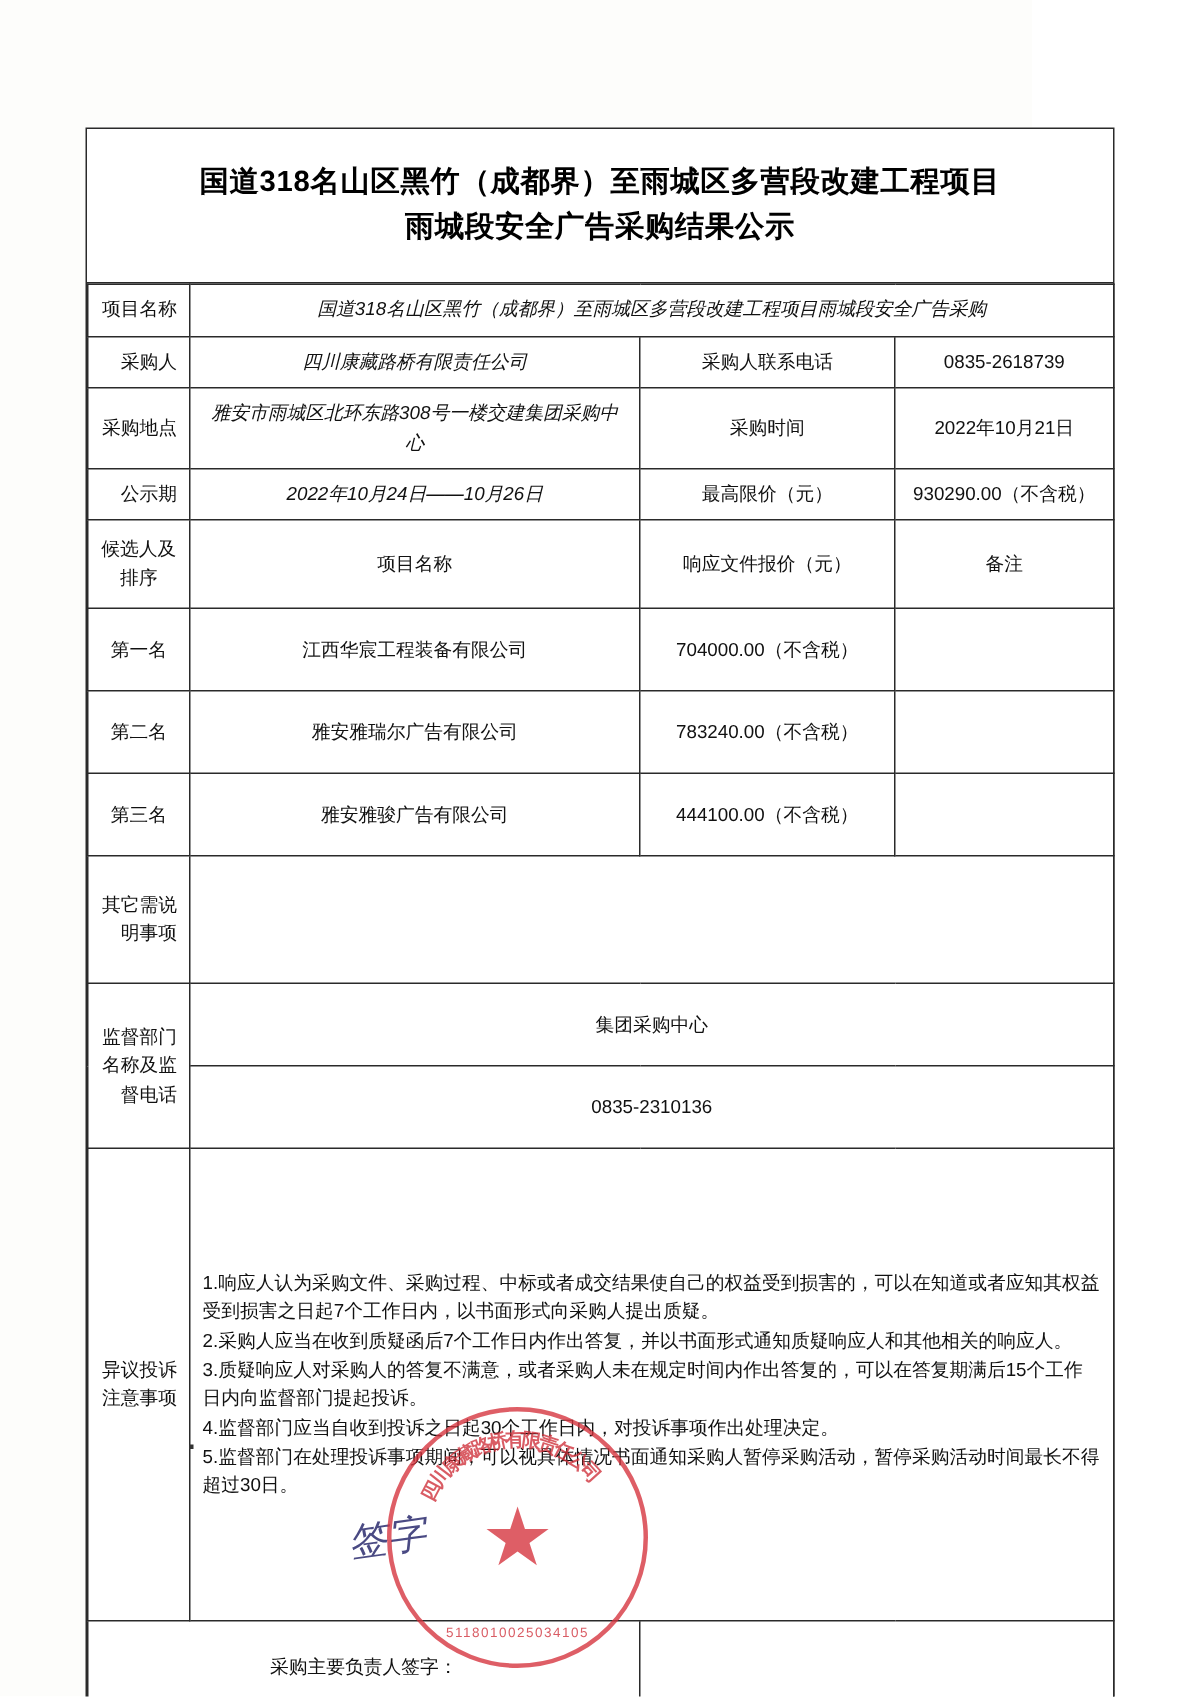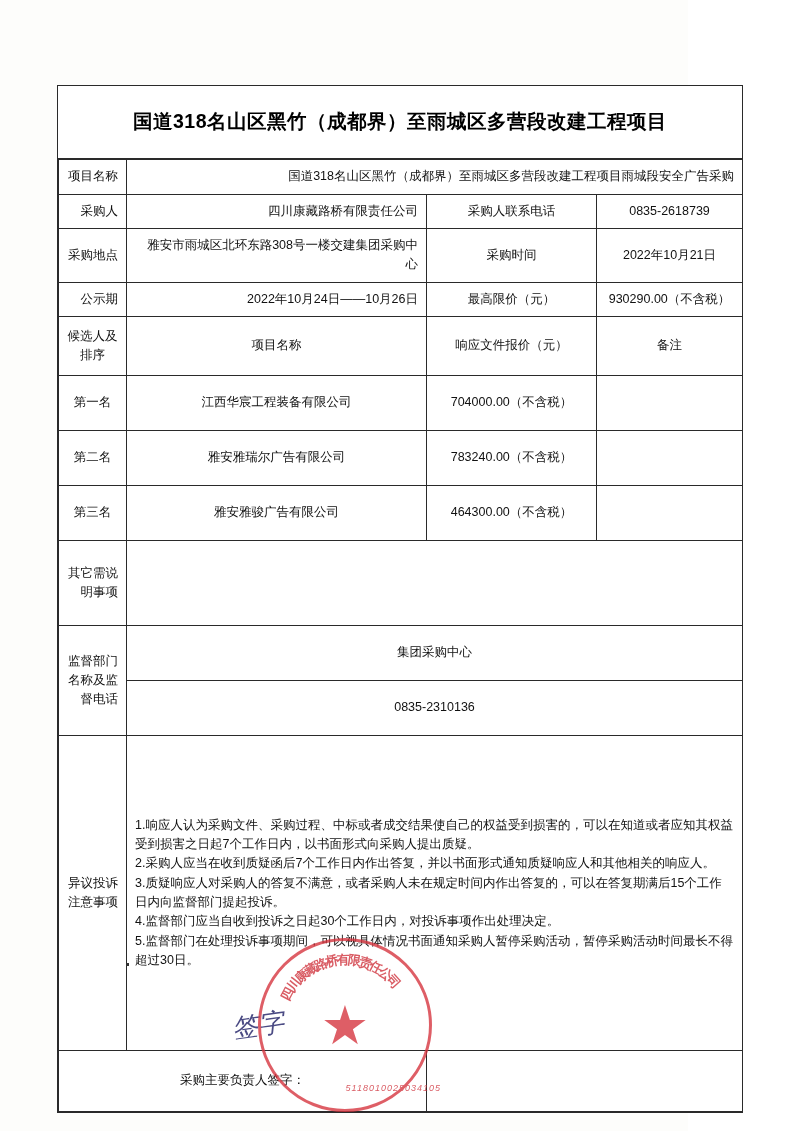--- a/index.html
+++ b/index.html
@@ -55,22 +55,23 @@
     line-height: 1.55;
     vertical-align: middle;
     color: #111;
   }
   td.lbl {
     text-align: right;
     width: 62px;
     padding: 7px 4px;
   }
   td.val {
-    text-align: right;
+    text-align: center;
     padding-left: 10px;
+    font-style: italic;
   }
   td.ctr {
     text-align: center;
   }
   .cand-head td {
     text-align: center;
     height: 44px;
   }
   .cand-row td {
     text-align: center;
@@ -124,27 +125,26 @@
   }
   .stamp-text span {
     position: absolute;
     left: 50%;
     top: 50%;
     transform-origin: 0 0;
   }
   .stamp-bottom {
     position: absolute;
     bottom: 16px;
-    left: 12px;
+    left: 0;
     width: 100%;
-    text-align: right;
+    text-align: center;
     font-size: 9px;
     color: #cf2f39;
     letter-spacing: 1px;
-    font-style: italic;
   }
   .signature {
     position: absolute;
     left: 232px;
     top: 1008px;
     font-family: "Liberation Serif", serif;
     font-size: 26px;
     color: #2b2b6e;
     transform: rotate(-8deg);
     opacity: 0.85;
@@ -161,20 +161,21 @@
 </style>
 </head>
 <body>
 
 <div class="page">
 
   <div class="doc">
 
     <div class="title-cell">
       <div class="title-line">国道318名山区黑竹（成都界）至雨城区多营段改建工程项目</div>
+      <div class="title-line">雨城段安全广告采购结果公示</div>
     </div>
 
     <table class="main">
       <colgroup>
         <col style="width:68px">
         <col style="width:300px">
         <col style="width:170px">
         <col style="width:146px">
       </colgroup>
       <tbody>
@@ -216,21 +217,21 @@
         </tr>
         <tr class="cand-row">
           <td class="lbl">第二名</td>
           <td class="ctr">雅安雅瑞尔广告有限公司</td>
           <td class="ctr">783240.00（不含税）</td>
           <td class="ctr"></td>
         </tr>
         <tr class="cand-row">
           <td class="lbl">第三名</td>
           <td class="ctr">雅安雅骏广告有限公司</td>
-          <td class="ctr">464300.00（不含税）</td>
+          <td class="ctr">444100.00（不含税）</td>
           <td class="ctr"></td>
         </tr>
 
         <tr>
           <td class="lbl" style="height:70px">其它需说明事项</td>
           <td class="val" colspan="3"></td>
         </tr>
 
         <tr>
           <td class="lbl" rowspan="2" style="height:80px">监督部门名称及监督电话</td>

